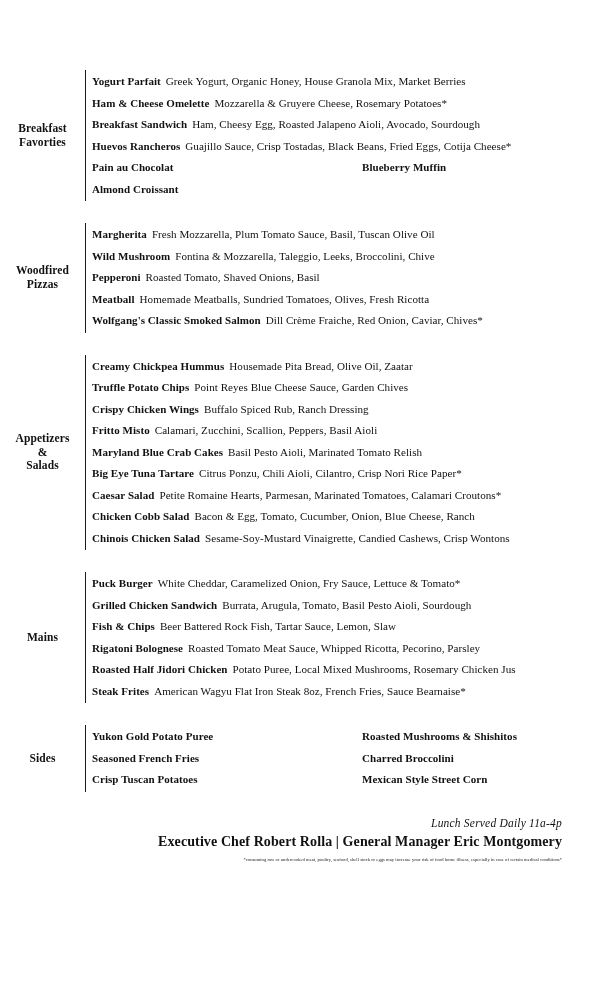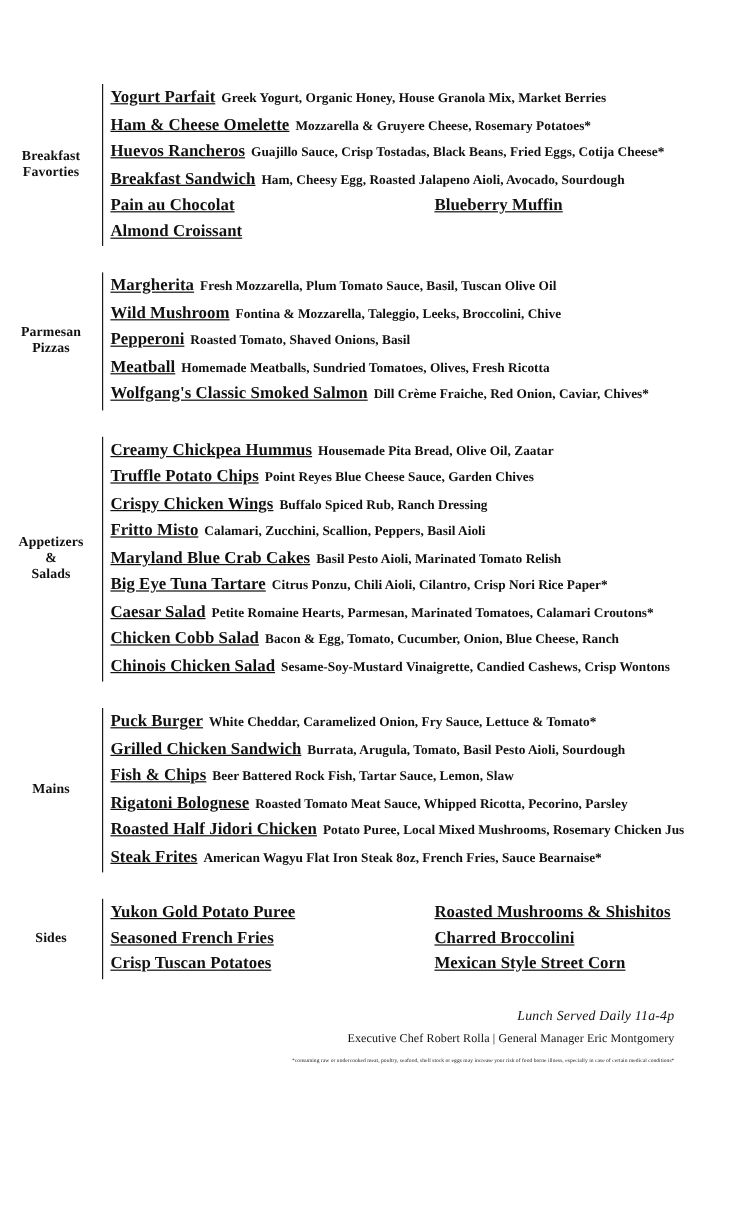--- a/index.html
+++ b/index.html
@@ -65,46 +65,45 @@
   .item-row.two-col .col {
     display: flex;
     align-items: baseline;
   }
   .item-row.two-col .col-left {
     width: 270px;
     min-width: 270px;
   }
   .item-name {
     font-weight: bold;
-    font-size: 14px;
+    font-size: 11px;
     letter-spacing: 0.05px;
-    text-decoration: underline;
   }
   .item-desc {
-    font-weight: bold;
+    font-weight: normal;
     font-size: 11.1px;
     margin-left: 5px;
     letter-spacing: 0.02px;
   }
 
   
   .footer {
     margin-top: 20px;
     text-align: right;
     padding-right: 20px;
   }
   .footer-hours {
     font-style: italic;
     font-size: 11.5px;
     line-height: 18px;
     letter-spacing: 0.2px;
   }
   .footer-staff {
-    font-weight: normal;
-    font-size: 10px;
+    font-weight: bold;
+    font-size: 14px;
     line-height: 20px;
     letter-spacing: 0.1px;
   }
   .footer-disclaimer {
     font-size: 4.6px;
     line-height: 10px;
     letter-spacing: 0.04px;
     margin-top: 3px;
     color: #1a1a1a;
   }
@@ -120,46 +119,46 @@
           <span>Favorties</span>
         </div>
         <div class="section-items">
           <div class="item-row">
             <div class="col col-full"><span class="item-name">Yogurt Parfait</span><span class="item-desc">Greek Yogurt, Organic Honey, House Granola Mix, Market Berries</span></div>
           </div>
           <div class="item-row">
             <div class="col col-full"><span class="item-name">Ham &amp; Cheese Omelette</span><span class="item-desc">Mozzarella &amp; Gruyere Cheese, Rosemary Potatoes*</span></div>
           </div>
           <div class="item-row">
+            <div class="col col-full"><span class="item-name">Breakfast Sandwich</span><span class="item-desc">Ham, Cheesy Egg, Roasted Jalapeno Aioli, Avocado, Sourdough</span></div>
+          </div>
+          <div class="item-row">
             <div class="col col-full"><span class="item-name">Huevos Rancheros</span><span class="item-desc">Guajillo Sauce, Crisp Tostadas, Black Beans, Fried Eggs, Cotija Cheese*</span></div>
           </div>
-          <div class="item-row">
-            <div class="col col-full"><span class="item-name">Breakfast Sandwich</span><span class="item-desc">Ham, Cheesy Egg, Roasted Jalapeno Aioli, Avocado, Sourdough</span></div>
-          </div>
           <div class="item-row two-col">
             <div class="col col-left">
               <span class="item-name">Pain au Chocolat</span>
               <span class="item-desc"></span>
             </div>
             <div class="col col-right">
               <span class="item-name">Blueberry Muffin</span>
               <span class="item-desc"></span>
             </div>
           </div>
           <div class="item-row two-col">
             <div class="col col-left">
               <span class="item-name">Almond Croissant</span>
               <span class="item-desc"></span>
             </div>
           </div>
         </div>
       </div>
       <div class="section">
         <div class="section-label">
-          <span>Parmesan</span>
+          <span>Woodfired</span>
           <span>Pizzas</span>
         </div>
         <div class="section-items">
           <div class="item-row">
             <div class="col col-full"><span class="item-name">Margherita</span><span class="item-desc">Fresh Mozzarella, Plum Tomato Sauce, Basil, Tuscan Olive Oil</span></div>
           </div>
           <div class="item-row">
             <div class="col col-full"><span class="item-name">Wild Mushroom</span><span class="item-desc">Fontina &amp; Mozzarella, Taleggio, Leeks, Broccolini, Chive</span></div>
           </div>
           <div class="item-row">

